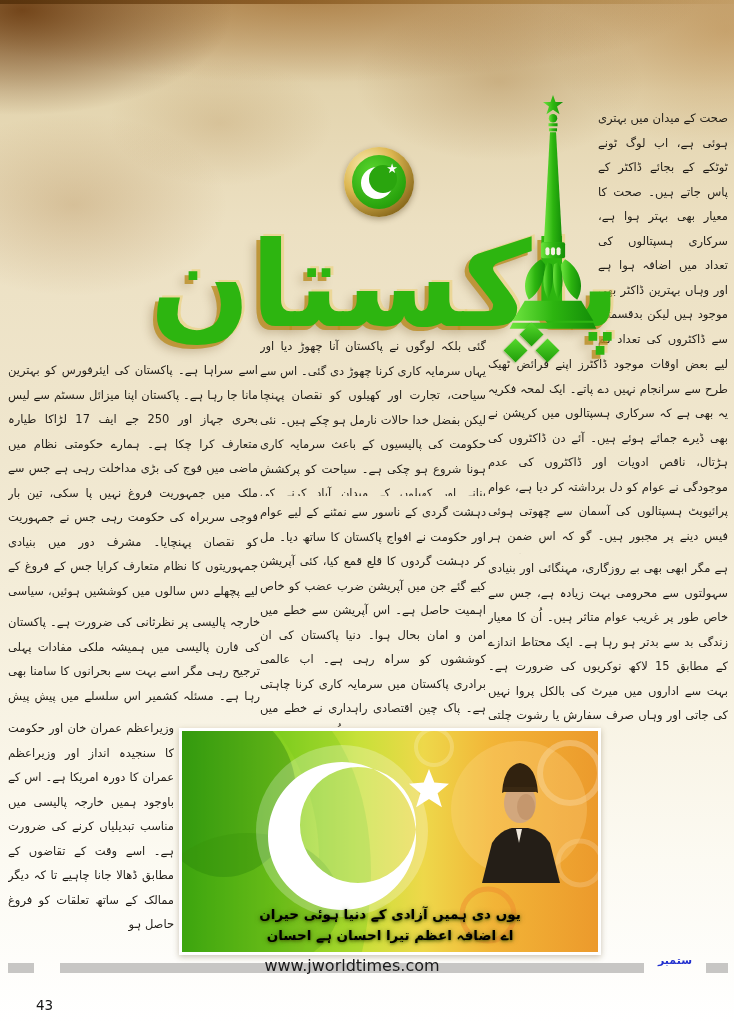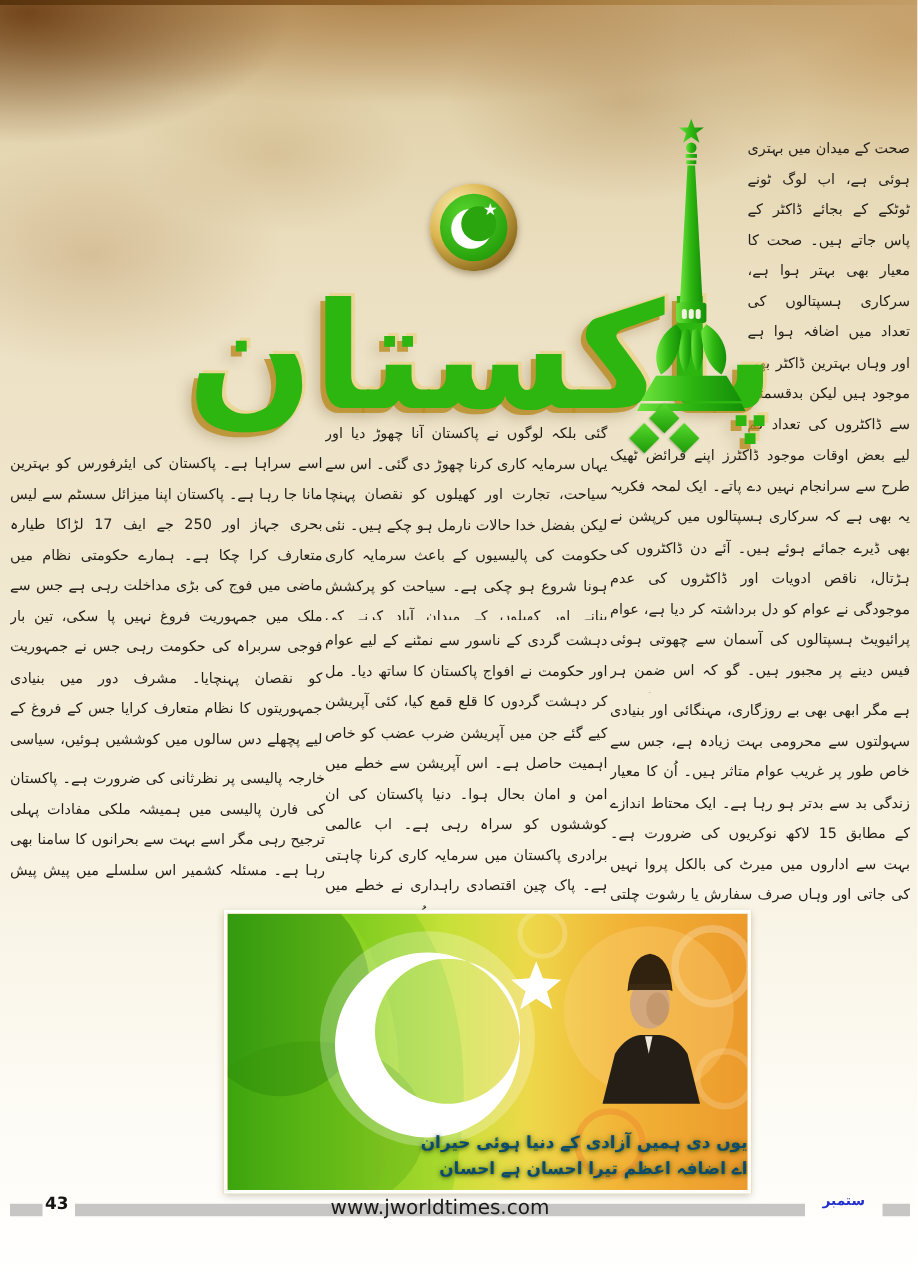--- a/index.html
+++ b/index.html
@@ -48,29 +48,29 @@
   .c-mid-p1{left:260px;top:334px;width:226px;height:162px;}
   .c-mid-p2{left:260px;top:500px;width:226px;height:228px;}
   .c-right-top{left:598px;top:106px;width:130px;height:246px;}
   .c-right-wide{left:488px;top:352px;width:240px;height:202px;}
   .c-right-mid{left:488px;top:556px;width:240px;height:172px;}
   .c-right-narrow{left:604px;top:740px;width:124px;height:214px;}
   
   .photo{position:absolute;left:179px;top:728px;width:416px;height:221px;
     border:3px solid #ffffff;box-shadow:0 2px 6px rgba(80,60,20,.3);overflow:hidden;background:#e8a62e;}
   .photo svg{display:block;}
-  .photo-caption{position:absolute;left:0;right:0;bottom:6px;text-align:right;direction:rtl;
-    color:#0c4a6e;font-weight:bold;font-size:13.5px;line-height:21px;letter-spacing:1px;
+  .photo-caption{position:absolute;left:0;right:0;bottom:6px;text-align:center;direction:rtl;
+    color:#000000;font-weight:bold;font-size:13.5px;line-height:21px;letter-spacing:1px;
     text-shadow:0 1px 3px rgba(70,90,0,.85),0 0 6px rgba(0,60,0,.4);}
   
   .footer-bar{position:absolute;height:10px;background:#c7c6c4;top:963px;}
   .f-bar-left{left:8px;width:26px;}
   .f-bar-center{left:60px;width:584px;}
   .f-bar-right{left:706px;width:22px;}
-  .page-number{position:absolute;left:36px;top:955px;font-size:13.5px;font-weight:bold;color:#141414;}
+  .page-number{position:absolute;left:36px;top:997px;font-size:13.5px;font-weight:normal;color:#141414;}
   .site-url{position:absolute;left:60px;width:584px;top:956px;text-align:center;
     font-size:16px;color:#1a1a1a;}
   .month-label{position:absolute;left:648px;top:954px;width:54px;text-align:center;direction:rtl;
     font-size:11px;font-weight:bold;}
 </style>
 </head>
 <body>
 
 <div class="page" lang="ur">
   <div class="top-edge"></div>
@@ -111,20 +111,21 @@
   </svg>
 
   <div class="title-dots">
     <div class="dot-diamond" style="left:523px;top:326px;"></div>
     <div class="dot-diamond" style="left:507px;top:342px;"></div>
     <div class="dot-diamond" style="left:539px;top:342px;"></div>
   </div>
 
   <div class="col c-left-mid">اسے سراہا ہے۔ پاکستان کی ایئرفورس کو بہترین مانا جا رہا ہے۔ پاکستان اپنا میزائل سسٹم سے لیس بحری جہاز اور 250 جے ایف 17 لڑاکا طیارہ متعارف کرا چکا ہے۔ ہمارے حکومتی نظام میں ماضی میں فوج کی بڑی مداخلت رہی ہے جس سے ملک میں جمہوریت فروغ نہیں پا سکی، تین بار فوجی سربراہ کی حکومت رہی جس نے جمہوریت کو نقصان پہنچایا۔ مشرف دور میں بنیادی جمہوریتوں کا نظام متعارف کرایا جس کے فروغ کے لیے پچھلے دس سالوں میں کوششیں ہوئیں، سیاسی معاملات میں فوجی مداخلت کو ختم کیا جانا چاہیے کیوں کہ اس سے ادارے متاثر ہوتے ہیں اور جمہوریت کو پنپنے کا موقع نہیں ملتا۔</div>
   <div class="col c-left-low">خارجہ پالیسی پر نظرثانی کی ضرورت ہے۔ پاکستان کی فارن پالیسی میں ہمیشہ ملکی مفادات پہلی ترجیح رہی مگر اسے بہت سے بحرانوں کا سامنا بھی رہا ہے۔ مسئلہ کشمیر اس سلسلے میں پیش پیش رہا ہے۔ موجودہ حکومت خارجہ محاذ پر اب تک بہترین کام کر چکی ہے۔ اس کی واضح مثالیں پاک بھارت حالیہ کشیدگی میں</div>
+  <div class="col c-left-narrow">وزیراعظم عمران خان اور حکومت کا سنجیدہ انداز اور وزیراعظم عمران کا دورہ امریکا ہے۔ اس کے باوجود ہمیں خارجہ پالیسی میں مناسب تبدیلیاں کرنے کی ضرورت ہے۔ اسے وقت کے تقاضوں کے مطابق ڈھالا جانا چاہیے تا کہ دیگر ممالک کے ساتھ تعلقات کو فروغ حاصل ہو</div>
   <div class="col c-mid-p1">گئی بلکہ لوگوں نے پاکستان آنا چھوڑ دیا اور یہاں سرمایہ کاری کرنا چھوڑ دی گئی۔ اس سے سیاحت، تجارت اور کھیلوں کو نقصان پہنچا لیکن بفضل خدا حالات نارمل ہو چکے ہیں۔ نئی حکومت کی پالیسیوں کے باعث سرمایہ کاری ہونا شروع ہو چکی ہے۔ سیاحت کو پرکشش بنانے اور کھیلوں کے میدان آباد کرنے کی کوششیں جاری ہیں۔</div>
   <div class="col c-mid-p2">دہشت گردی کے ناسور سے نمٹنے کے لیے عوام اور حکومت نے افواج پاکستان کا ساتھ دیا۔ مل کر دہشت گردوں کا قلع قمع کیا، کئی آپریشن کیے گئے جن میں آپریشن ضرب عضب کو خاص اہمیت حاصل ہے۔ اس آپریشن سے خطے میں امن و امان بحال ہوا۔ دنیا پاکستان کی ان کوششوں کو سراہ رہی ہے۔ اب عالمی برادری پاکستان میں سرمایہ کاری کرنا چاہتی ہے۔ پاک چین اقتصادی راہداری نے خطے میں خاص اہمیت حاصل کی ہے۔ اُمید ہے اس سے ترقی کی نئی راہیں کھلیں گی۔ پاکستان میں بے شمار قدرتی وسائل موجود ہیں لیکن اُن سے فائدہ اُٹھانے کے لیے ہمارے پاس سرمائے اور ٹیکنالوجی کی کمی ہے۔ اس کے علاوہ توانائی کے</div>
   <div class="col c-right-top">صحت کے میدان میں بہتری ہوئی ہے، اب لوگ ٹونے ٹوٹکے کے بجائے ڈاکٹر کے پاس جاتے ہیں۔ صحت کا معیار بھی بہتر ہوا ہے، سرکاری ہسپتالوں کی تعداد میں اضافہ ہوا ہے اور وہاں بہترین ڈاکٹر بھی موجود ہیں لیکن بدقسمتی سے ڈاکٹروں کی تعداد کم ہے۔ اس</div>
   <div class="col c-right-wide">لیے بعض اوقات موجود ڈاکٹرز اپنے فرائض ٹھیک طرح سے سرانجام نہیں دے پاتے۔ ایک لمحہ فکریہ یہ بھی ہے کہ سرکاری ہسپتالوں میں کرپشن نے بھی ڈیرے جمائے ہوئے ہیں۔ آئے دن ڈاکٹروں کی ہڑتال، ناقص ادویات اور ڈاکٹروں کی عدم موجودگی نے عوام کو دل برداشتہ کر دیا ہے، عوام پرائیویٹ ہسپتالوں کی آسمان سے چھوتی ہوئی فیس دینے پر مجبور ہیں۔ گو کہ اس ضمن ہر حکومت نے بہتری کی کوششیں کیں مگر وہ ناکافی رہیں اس لیے مطلوبہ نتائج حاصل نہ ہو سکے۔ اگرچہ پاکستان میں بیرونی سرمایہ کاری میں اضافہ ہو رہا</div>
   <div class="col c-right-mid">ہے مگر ابھی بھی بے روزگاری، مہنگائی اور بنیادی سہولتوں سے محرومی بہت زیادہ ہے، جس سے خاص طور پر غریب عوام متاثر ہیں۔ اُن کا معیار زندگی بد سے بدتر ہو رہا ہے۔ ایک محتاط اندازے کے مطابق 15 لاکھ نوکریوں کی ضرورت ہے۔ بہت سے اداروں میں میرٹ کی بالکل پروا نہیں کی جاتی اور وہاں صرف سفارش یا رشوت چلتی ہے۔ اس طرح نااہل لوگ نظام کو سنبھال رہے ہیں اور جب قابل لوگوں کو اُن کا حق نہیں ملتا تو وہ منفی سرگرمیوں کی طرف مائل ہو</div>
 
   <div class="photo">
     <svg width="416" height="221" viewBox="0 0 416 221">
       <defs>
         <linearGradient id="bgGrad" x1="0" y1="0" x2="1" y2="0">

